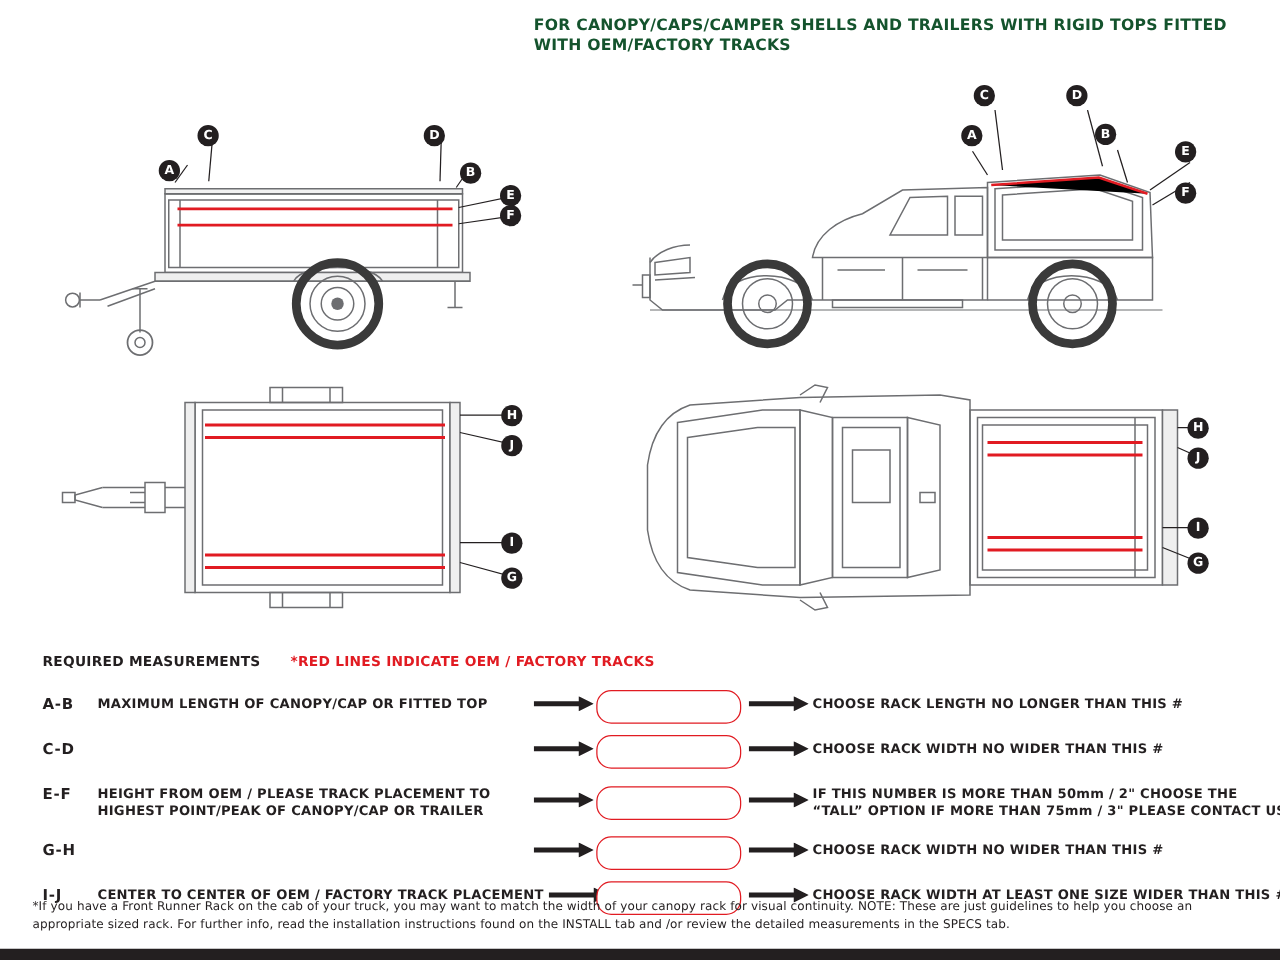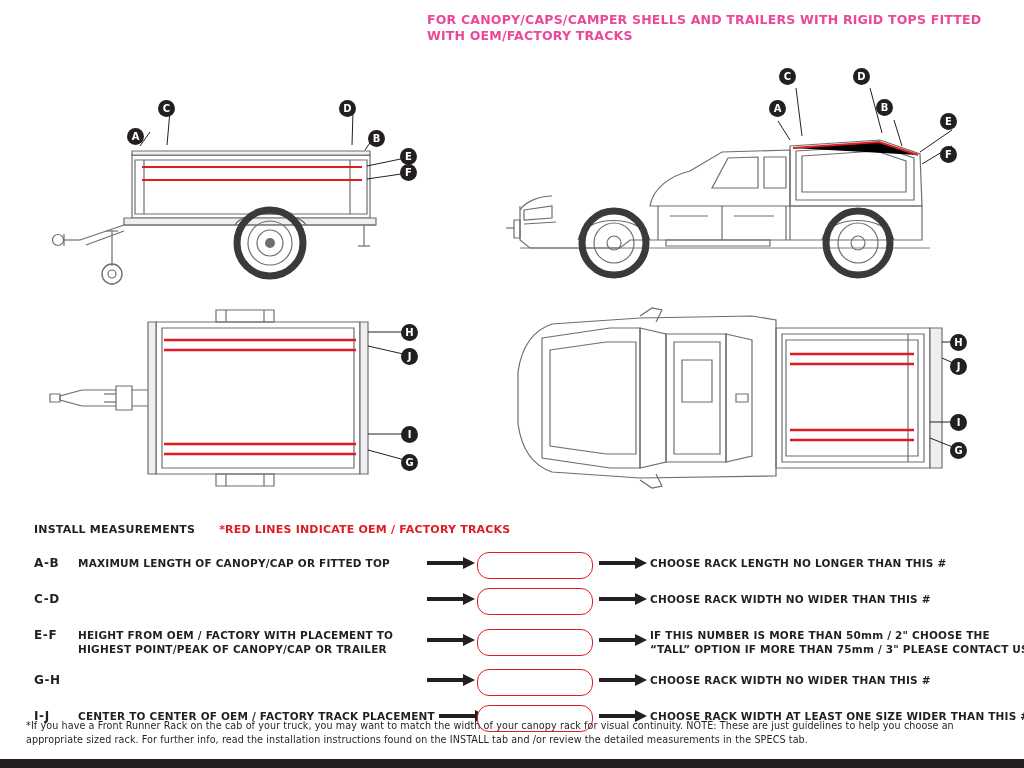--- a/index.html
+++ b/index.html
@@ -43,21 +43,21 @@
   .subtitle {
     position: absolute;
     left: 427px;
     top: 12px;
     width: 560px;
     font-family: "DejaVu Sans", sans-serif;
     font-weight: bold;
     font-size: 12.5px;
     line-height: 16px;
     letter-spacing: 0.2px;
-    color: #ec4899;
+    color: #14532d;
     text-transform: uppercase;
   }
   
   .bubble {
     position: absolute;
     width: 17px;
     height: 17px;
     border-radius: 50%;
     background: #231f20;
     color: #ffffff;
@@ -399,21 +399,21 @@
         <path d="M440 140 L470 152"></path>
       </g>
     </svg>
   </div>
   <div class="bubble" style="left:950px; top:334px;">H</div>
   <div class="bubble" style="left:950px; top:358px;">J</div>
   <div class="bubble" style="left:950px; top:414px;">I</div>
   <div class="bubble" style="left:950px; top:442px;">G</div>
 
   <div class="req-row">
-    <span class="req-label">INSTALL MEASUREMENTS</span>
+    <span class="req-label">REQUIRED MEASUREMENTS</span>
     <span class="red-note">*RED LINES INDICATE OEM / FACTORY TRACKS</span>
   </div>
 
   <div class="table">
 
     <div class="row">
       <div class="code">A-B</div>
       <div class="desc">MAXIMUM  LENGTH OF CANOPY/CAP OR FITTED TOP</div>
       <div class="arrow1">
         <svg width="48" height="12" viewBox="0 0 48 12">
@@ -440,21 +440,21 @@
       <div class="arrow2">
         <svg width="48" height="12" viewBox="0 0 48 12">
             <path d="M0 4 L36 4 L36 0 L48 6 L36 12 L36 8 L0 8 Z" fill="#231f20"></path>
           </svg>
       </div>
       <div class="result">CHOOSE RACK WIDTH NO WIDER THAN THIS #</div>
     </div>
 
     <div class="row" style="min-height:36px;">
       <div class="code">E-F</div>
-      <div class="desc">HEIGHT FROM OEM / FACTORY WITH PLACEMENT TO HIGHEST POINT/PEAK OF CANOPY/CAP OR TRAILER</div>
+      <div class="desc">HEIGHT FROM OEM / PLEASE TRACK PLACEMENT TO HIGHEST POINT/PEAK OF CANOPY/CAP OR TRAILER</div>
       <div class="arrow1" style="top:10px;">
         <svg width="48" height="12" viewBox="0 0 48 12">
             <path d="M0 4 L36 4 L36 0 L48 6 L36 12 L36 8 L0 8 Z" fill="#231f20"></path>
           </svg>
       </div>
       <input class="field" style="top: 5px;" type="text" value="">
       <div class="arrow2" style="top:10px;">
         <svg width="48" height="12" viewBox="0 0 48 12">
             <path d="M0 4 L36 4 L36 0 L48 6 L36 12 L36 8 L0 8 Z" fill="#231f20"></path>
           </svg>

